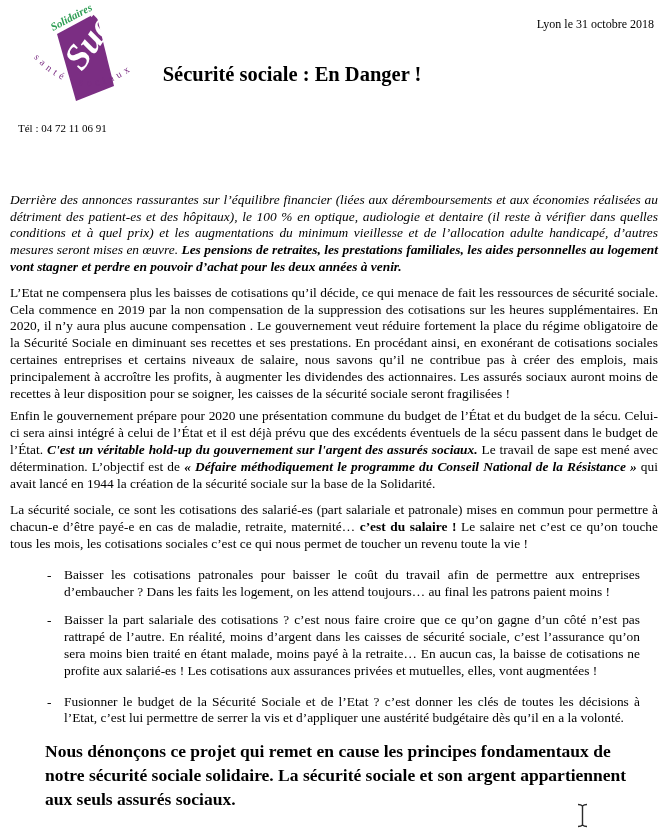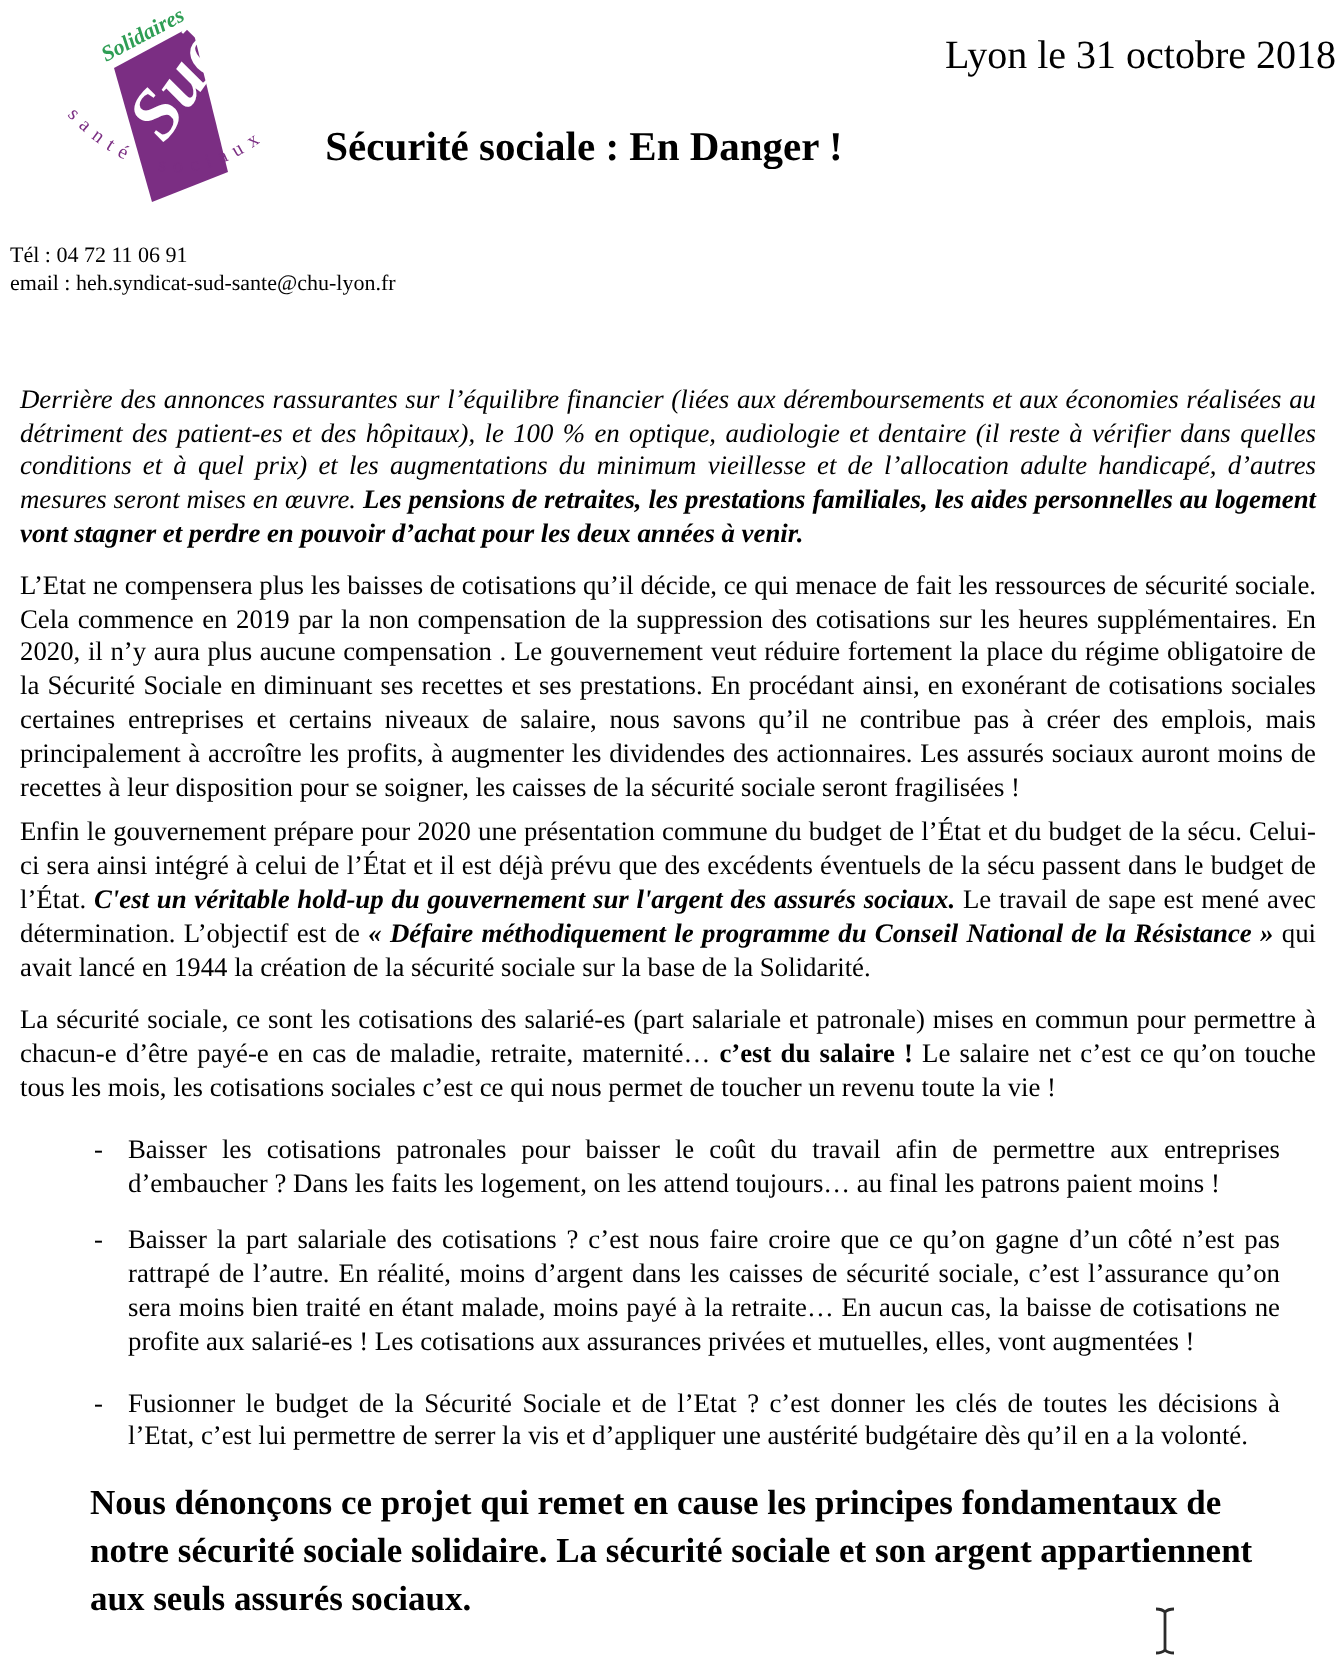--- a/index.html
+++ b/index.html
@@ -8,29 +8,29 @@
     width:668px;height:840px;
     background:#ffffff;
     overflow:hidden;
     font-family:"Liberation Serif","DejaVu Serif",serif;
     color:#000;
   }
   
   .header{position:relative;height:175px;}
   .logo{position:absolute;left:30px;top:0;width:130px;height:112px;}
   .date-line{
-    position:absolute;top:17px;right:0;
-    font-size:20px;
+    position:absolute;top:17px;right:14px;
+    font-size:12px;
   }
   .page-title{
     position:absolute;top:63px;left:0;width:584px;
     text-align:center;
     font-size:20.5px;font-weight:bold;
   }
-  .contact{position:absolute;left:5px;top:122px;font-size:11px;line-height:13.5px;}
+  .contact{position:absolute;left:18px;top:122px;font-size:11px;line-height:13.5px;}
   
   .body-text{
     padding:0 10px;
     font-size:13.4px;line-height:16.8px;
     text-align:justify;
   }
   .body-text p{margin:0;}
   .p-intro{font-style:italic;}
   .p-etat{margin-top:9px !important;}
   .p-budget{margin-top:6px !important;}
@@ -67,21 +67,20 @@
         <textPath href="#ss-arc" startOffset="2">santé sociaux</textPath>
       </text>
     </svg>
 
     <div class="date-line">Lyon le 31 octobre 2018</div>
 
     <div class="page-title">Sécurité sociale : En Danger !</div>
 
     <div class="contact">
       <div>Tél : 04 72 11 06 91</div>
-      <div>email : heh.syndicat-sud-sante@chu-lyon.fr</div>
     </div>
   </div>
 
   <div class="body-text">
 
     <p class="p-intro">
       <br>
       <span>Derrière des annonces rassurantes sur l’équilibre financier (liées aux déremboursements et aux économies réalisées au détriment des patient-es et des hôpitaux), le 100 % en optique, audiologie et dentaire (il reste à vérifier dans quelles conditions et à quel prix) et les augmentations du minimum vieillesse et de l’allocation adulte handicapé, d’autres mesures seront mises en œuvre. </span><span class="bold-run">Les pensions de retraites, les prestations familiales, les aides personnelles au logement vont stagner et perdre en pouvoir d’achat pour les deux années à venir.</span>
     </p>
 

